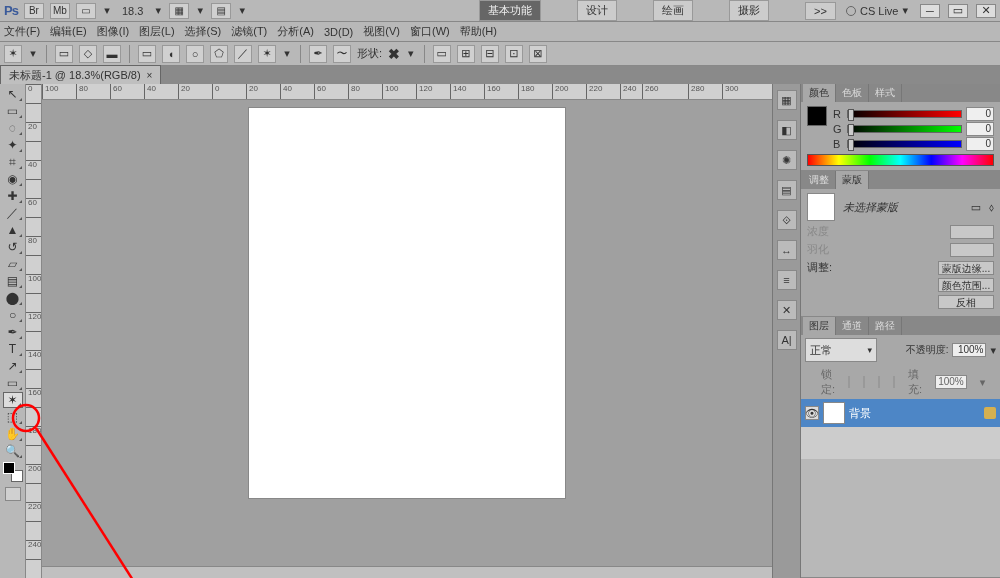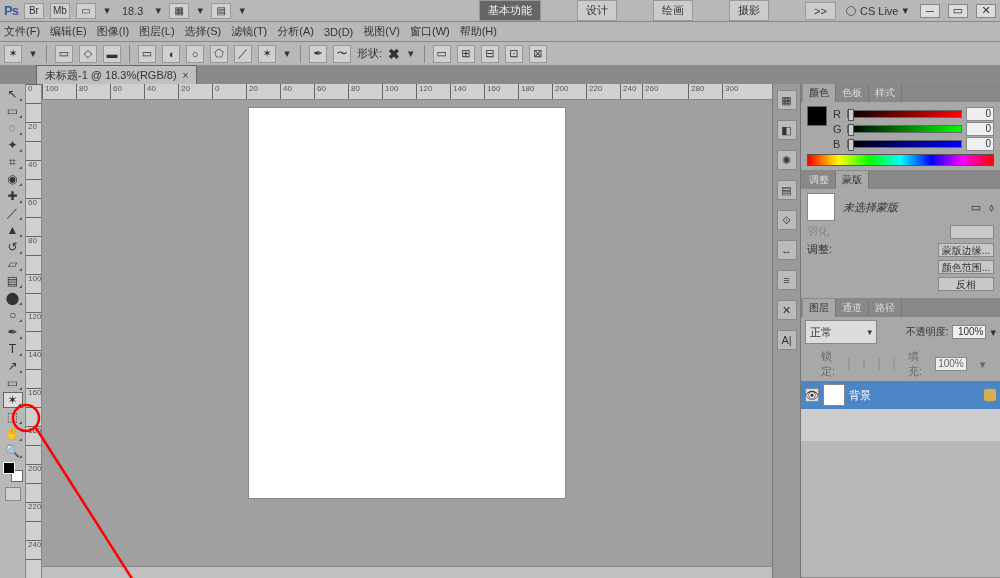--- a/index.html
+++ b/index.html
@@ -22,21 +22,21 @@
 .menu-bar { height:20px; background:#b8b8b8; display:flex; align-items:center; padding:0 4px; gap:10px; border-bottom:1px solid #888; }
 .menu-item { cursor:pointer; }
 
 
 .opts-bar { height:24px; background:#b8b8b8; display:flex; align-items:center; padding:0 4px; gap:6px; border-bottom:1px solid #888; }
 .opt-icon { width:18px; height:18px; border:1px solid #999; background:#d0d0d0; display:flex;align-items:center;justify-content:center; }
 .opt-sep { width:1px; height:18px; background:#888; margin:0 2px;}
 .shape-x { font-weight:bold; font-size:14px; }
 
 
-.doc-tab-bar { height:18px; background:#8a8a8a; display:flex; align-items:center; padding-left:36px; }
+.doc-tab-bar { height:18px; background:#8a8a8a; display:flex; align-items:center; }
 .doc-tab { background:#bfbfbf; padding:2px 8px; border:1px solid #666; border-bottom:none; display:flex; align-items:center; gap:6px; font-size:10px;}
 .doc-tab .close { font-size:10px; cursor:pointer; }
 
 
 .main { display:flex; height:calc(578px - 22px - 20px - 24px - 18px); }
 .tools { width:26px; background:#b8b8b8; border-right:1px solid #888; display:flex; flex-direction:column; align-items:center; padding-top:2px; gap:1px;}
 .tool { width:20px; height:16px; display:flex; align-items:center; justify-content:center; cursor:pointer; position:relative;}
 .tool span{ font-size:12px; line-height:1;}
 .tool.active { background:#ddd; border:1px solid #666;}
 .tool .tri { position:absolute; right:1px; bottom:1px; width:0;height:0;border-left:3px solid transparent;border-bottom:3px solid #555;}
@@ -406,20 +406,24 @@
           <div class="ptab active">蒙版</div>
         </div>
         <div class="panel-body">
           <div style="display:flex;align-items:center;gap:8px;">
             <div class="mask-prev"></div>
             <span style="font-style:italic">未选择蒙版</span>
             <span style="margin-left:auto">▭</span>
             <span>⬨</span>
           </div>
           <div class="mask-row dim">
+              <span>浓度</span>
+              <div class="mask-btn" style="width:44px"></div>
+            </div>
+          <div class="mask-row dim">
               <span>羽化</span>
               <div class="mask-btn" style="width:44px"></div>
             </div>
           <div class="mask-row">
               <span>调整:</span>
               <div class="mask-btn">蒙版边缘...</div>
             </div>
           <div class="mask-row">
               <span></span>
               <div class="mask-btn">颜色范围...</div>

